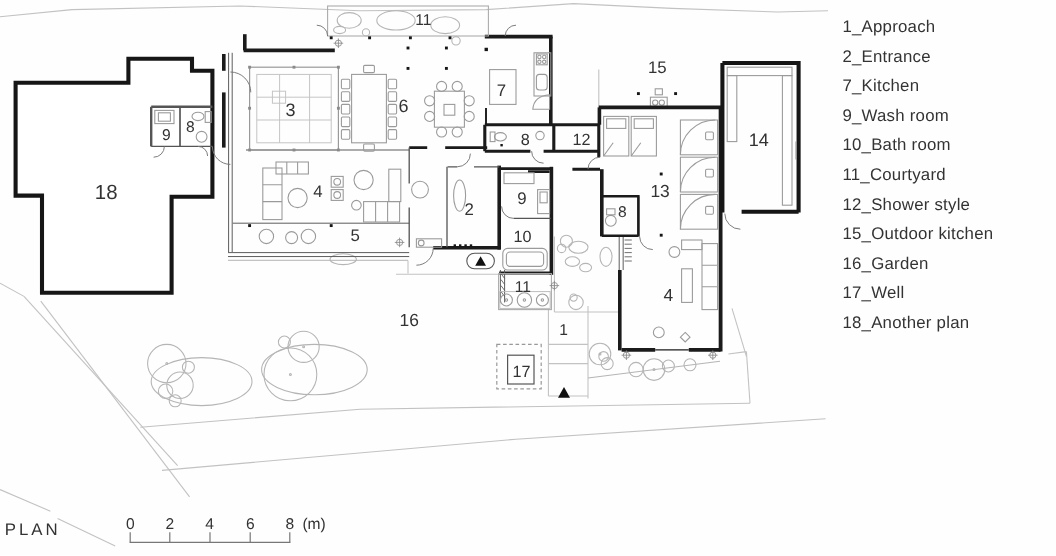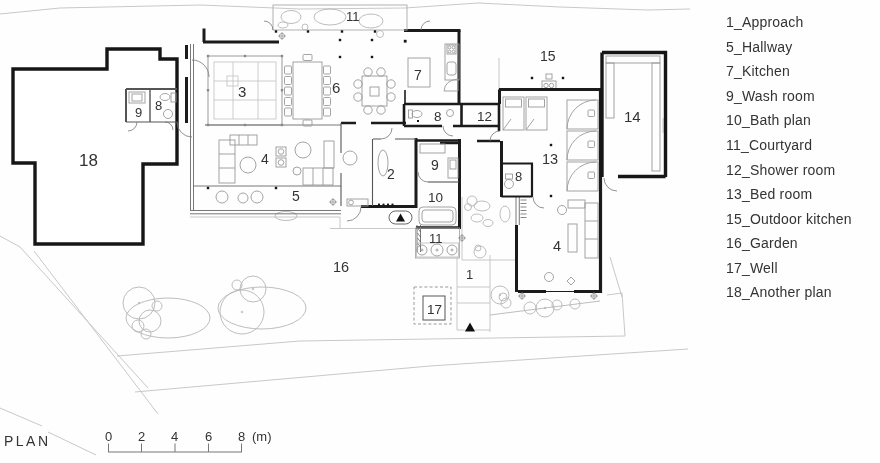--- a/index.html
+++ b/index.html
@@ -1,21 +1,21 @@
 <!DOCTYPE html>
 <html><head>
 <meta charset="utf-8">
 <style>
   html,body{margin:0;padding:0;background:#fff;}
   #stage{position:relative;width:880px;height:463px;background:#fefefe;overflow:hidden;
          font-family:"Liberation Sans",sans-serif;}
   #plan-svg{position:absolute;left:0;top:0;}
   #legend{position:absolute;left:702px;top:10px;width:176px;}
   .lg{height:24.55px;display:flex;align-items:center;font-size:14px;color:#333;
-      letter-spacing:.2px;white-space:nowrap;margin-left:24px;}
+      letter-spacing:.2px;white-space:nowrap;}
   text{font-family:"Liberation Sans",sans-serif;fill:#333;}
   .walls path, .walls line{stroke:#1b1b1b;fill:none;}
   .thin path,.thin line,.thin rect{stroke:#555;fill:none;}
   .furn rect,.furn circle,.furn ellipse,.furn path,.furn line{stroke:#9a9a9a;fill:none;stroke-width:.9;}
   .site path,.site line{stroke:#c2c2c2;fill:none;stroke-width:.9;}
   .trees circle,.trees ellipse,.trees path{stroke:#b5b5b5;fill:none;stroke-width:.9;}
   .arcs path{stroke:#777;fill:none;stroke-width:.8;}
   .dots rect{fill:#161616;}
 </style>
 </head>
@@ -416,26 +416,25 @@
     <text x="138" y="441" font-size="13">2</text>
     <text x="171" y="441" font-size="13">4</text>
     <text x="205" y="441" font-size="13">6</text>
     <text x="238" y="441" font-size="13">8</text>
     <text x="252" y="441" font-size="13">(m)</text>
   </g>
 </svg>
 
 <div id="legend">
   <div class="lg">1_Approach</div>
-  <div class="lg">5_Hallway</div>
+  <div class="lg">2_Entrance</div>
   <div class="lg">7_Kitchen</div>
   <div class="lg">9_Wash room</div>
-  <div class="lg">10_Bath plan</div>
+  <div class="lg">10_Bath room</div>
   <div class="lg">11_Courtyard</div>
-  <div class="lg">12_Shower room</div>
-  <div class="lg">13_Bed room</div>
+  <div class="lg">12_Shower style</div>
   <div class="lg">15_Outdoor kitchen</div>
   <div class="lg">16_Garden</div>
   <div class="lg">17_Well</div>
   <div class="lg">18_Another plan</div>
 </div>
 
 </div>
 
 </body></html>

